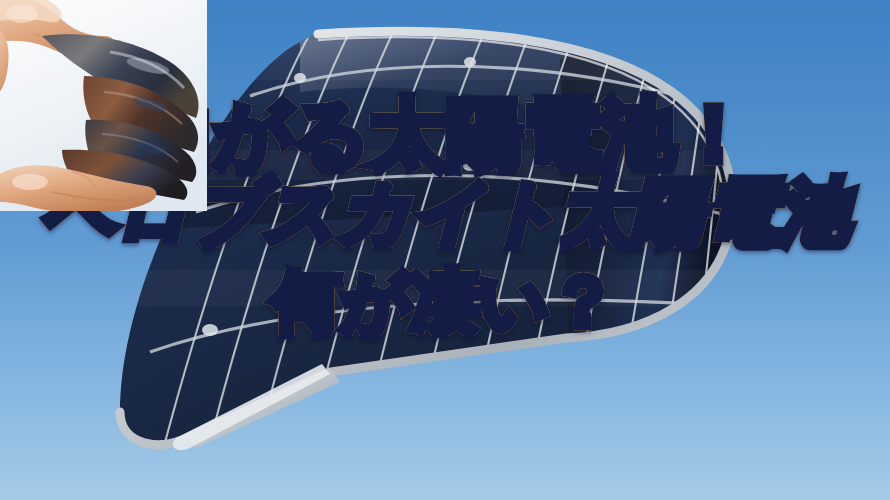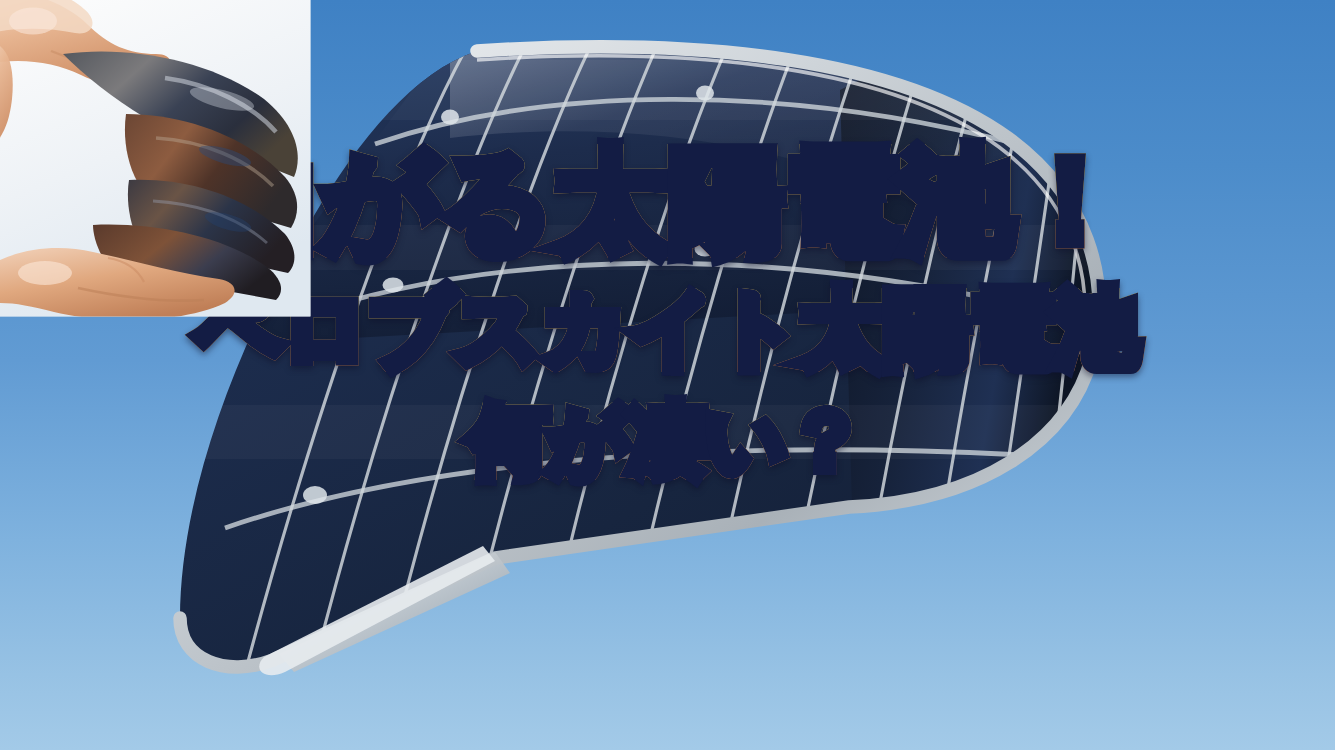--- a/index.html
+++ b/index.html
@@ -58,22 +58,22 @@
         #F8D14D 34%,
         #F7AE43 62%,
         #F5933B 86%,
         #F48D39 100%);
     -webkit-background-clip:text;
     background-clip:text;
     -webkit-text-fill-color:transparent;
     filter:drop-shadow(0 2px 2px rgba(10,14,40,0.45));
   }
   .hl-1 { font-size:76px; }
-  .hl-2 { font-size:56px; margin-top:20px; }
-  .hl-3 { font-size:52px; margin-top:20px; }
+  .hl-2 { font-size:72px; margin-top:4px;font-style:italic; }
+  .hl-3 { font-size:68px; margin-top:20px; }
 
   
   .inset {
     position:absolute;
     left:0; top:0;
     width:207px; height:211px;
     z-index:50;
     overflow:hidden;
     background:#eef3f7;
   }

